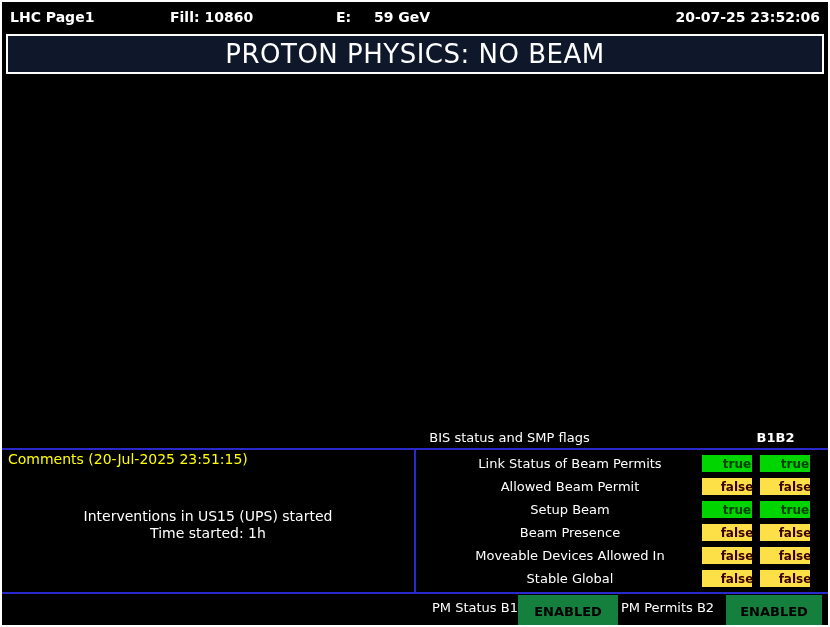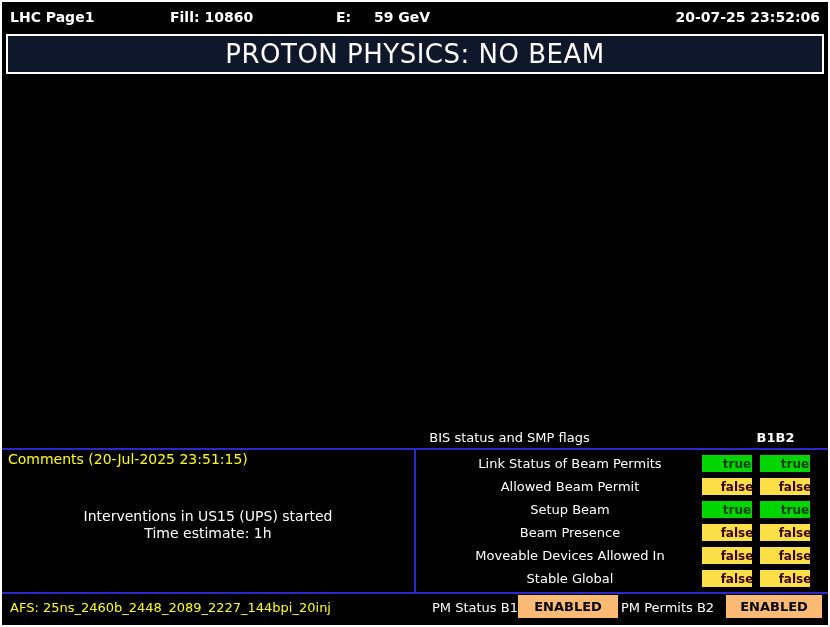--- a/index.html
+++ b/index.html
@@ -48,21 +48,21 @@
     font-size:12px;font-weight:bold;box-sizing:border-box;padding-left:20px;
   }
   .flag-true{background:#00d500;color:#004000;}
   .flag-false{background:#fde047;color:#3a0000;}
   
   .footer{position:absolute;left:0;right:0;top:592px;height:29px;font-size:13px;}
   .afs{position:absolute;left:8px;top:6px;color:#ffff00;white-space:nowrap;}
   .pm1l{position:absolute;left:430px;top:6px;white-space:nowrap;}
   .pm2l{position:absolute;left:619px;top:6px;white-space:nowrap;}
   .enbox{
-    position:absolute;top:1px;height:23px;background:#fdba74;color:#000;
+    position:absolute;top:1px;height:32px;background:#15803d;color:#000;
     font-weight:bold;display:flex;align-items:center;justify-content:center;
   }
   .en1{left:516px;width:100px;}
   .en2{left:724px;width:96px;}
 </style>
 </head>
 <body>
 
 <div class="screen">
 
@@ -85,21 +85,21 @@
     <span class="bis-b1">B1</span>
     <span class="bis-b2">B2</span>
   </div>
 
   <div class="hline" style="top:446px"></div>
   <div class="vline" style="left:412px;top:446px;height:144px"></div>
   <div class="hline" style="top:590px"></div>
 
   <div class="c-title">Comments (20-Jul-2025 23:51:15)</div>
   <div class="c-line c1">Interventions in US15 (UPS) started</div>
-  <div class="c-line c2">Time estimate: 1h</div>
+  <div class="c-line c2">Time started: 1h</div>
 
   <div class="flagrow" style="top:450px">
     <span class="flabel">Link Status of Beam Permits</span>
     <span class="flag flag-true">true</span>
     <span class="flag flag-true">true</span>
   </div>
   <div class="flagrow" style="top:473px">
     <span class="flabel">Allowed Beam Permit</span>
     <span class="flag flag-false">false</span>
     <span class="flag flag-false">false</span>
@@ -119,20 +119,19 @@
     <span class="flag flag-false">false</span>
     <span class="flag flag-false">false</span>
   </div>
   <div class="flagrow" style="top:565px">
     <span class="flabel">Stable Global</span>
     <span class="flag flag-false">false</span>
     <span class="flag flag-false">false</span>
   </div>
 
   <div class="footer">
-    <span class="afs">AFS: 25ns_2460b_2448_2089_2227_144bpi_20inj</span>
     <span class="pm1l">PM Status B1</span>
     <span class="enbox en1">ENABLED</span>
     <span class="pm2l">PM Permits B2</span>
     <span class="enbox en2">ENABLED</span>
   </div>
 
 </div>
 
 </body></html>

